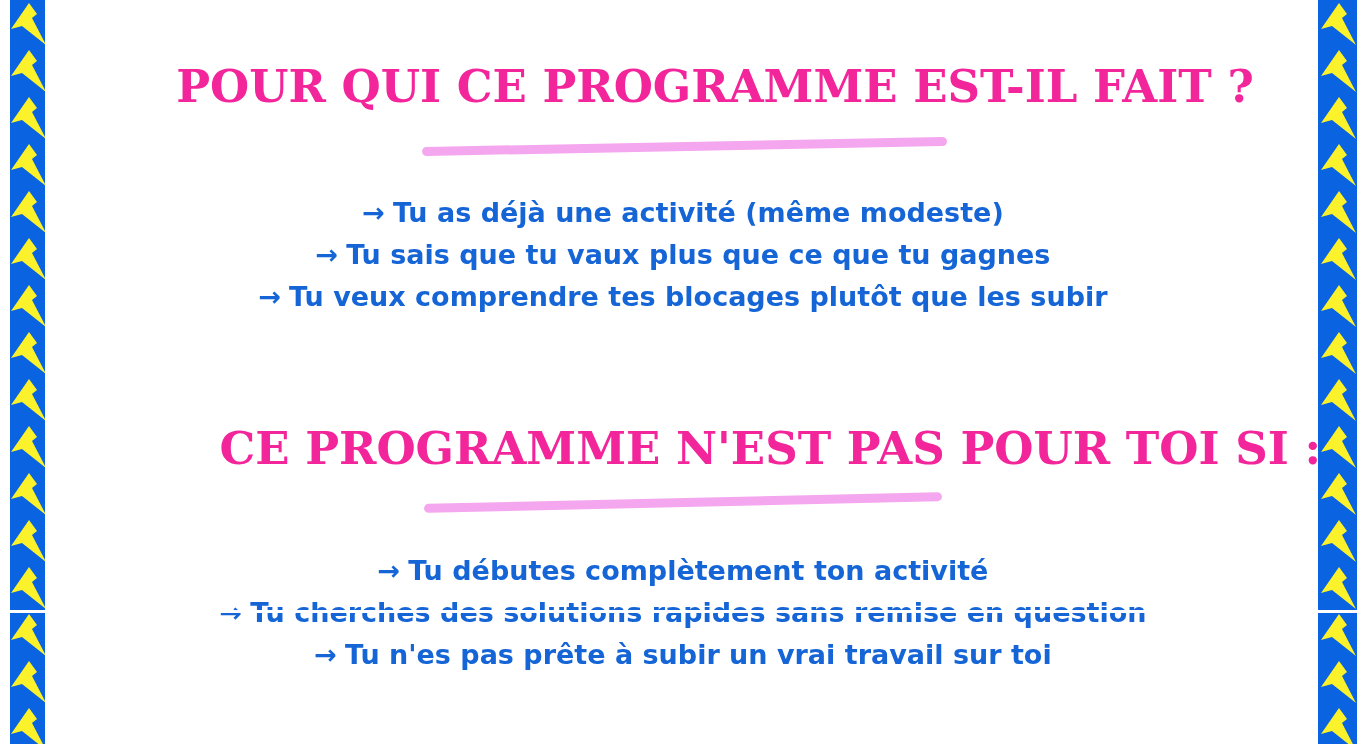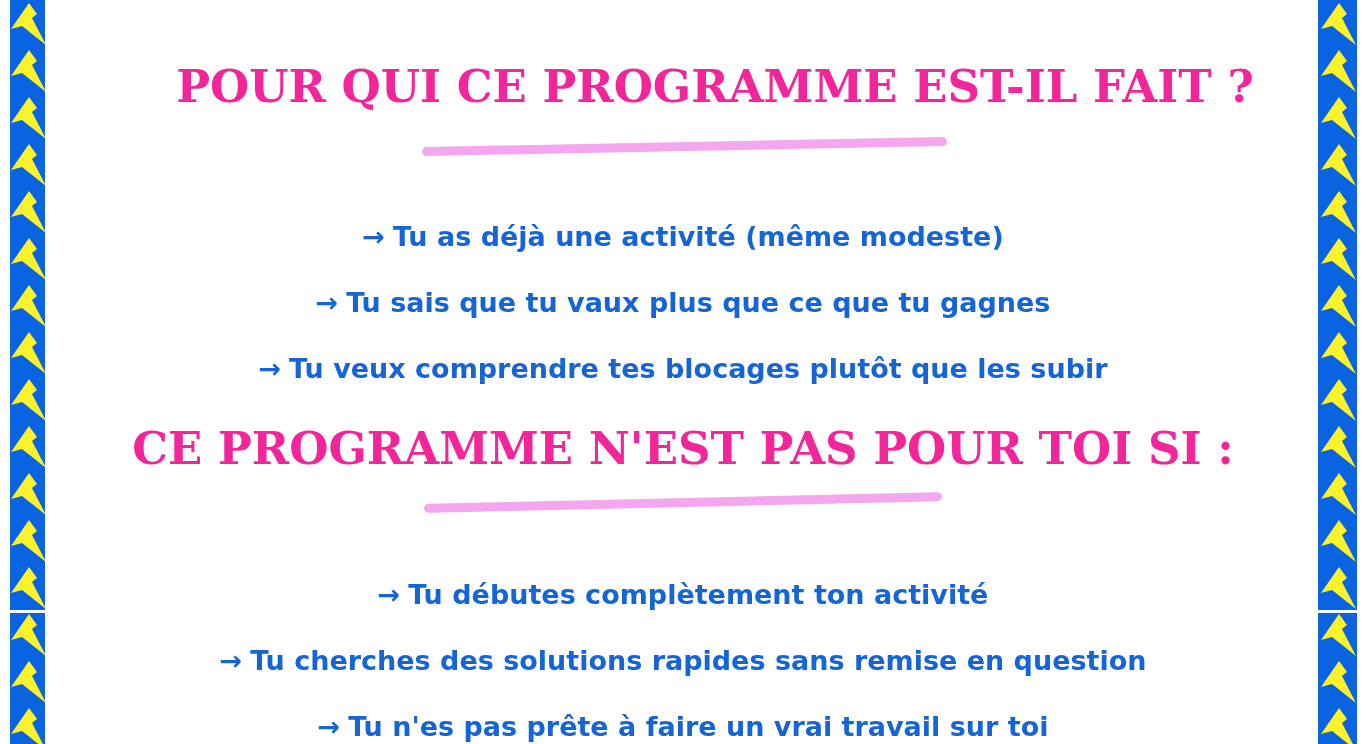--- a/index.html
+++ b/index.html
@@ -37,35 +37,35 @@
   .content{position:absolute;left:45px;top:0;width:1276px;height:744px;text-align:center;}
   .heading{
     position:absolute;left:0;width:100%;margin:0;
     font-family:"DejaVu Serif","Liberation Serif",serif;
     font-weight:bold;font-size:45px;line-height:1.1;
     color:var(--pink);
     letter-spacing:0px;
     white-space:nowrap;
   }
   .heading-1{top:62px;margin-left:32px;}
-  .heading-2{top:424px;}
+  .heading-2{top:424px;text-align:right;}
   .swoosh{
     position:absolute;height:9px;border-radius:6px;
     background:var(--swoosh-pink);
   }
   .swoosh-1{left:377px;top:142px;width:525px;transform:rotate(-1.1deg);}
   .swoosh-2{left:379px;top:498px;width:518px;transform:rotate(-1.3deg);}
   .bullets{
     position:absolute;left:0;width:100%;
     font-weight:bold;font-size:27px;line-height:42px;
     color:var(--blue);
   }
   .bullets-1{top:192px;}
   .bullets-2{top:550px;}
-  .bullet-line{white-space:nowrap;margin-top:24px;}
+  .bullet-line{white-space:nowrap;}
   .arrow{margin-right:8px;}
 </style>
 </head>
 <body>
 
 <div class="canvas">
 
   <div class="stripe stripe-left" id="stripe-left">
       <svg viewBox="0 0 36 44" width="36" height="44">
         <polygon points="19,1 1,27 12,24 36,43 22,16 27,12" fill="#fbf22b"></polygon>
@@ -191,18 +191,18 @@
     <div class="swoosh swoosh-2"></div>
 
     <div class="bullets bullets-2">
       <div class="bullet-line">
         <span class="arrow">→</span><span>Tu débutes complètement ton activité</span>
       </div>
       <div class="bullet-line">
         <span class="arrow">→</span><span>Tu cherches des solutions rapides sans remise en question</span>
       </div>
       <div class="bullet-line">
-        <span class="arrow">→</span><span>Tu n'es pas prête à faire un vrai travail sur toi</span>
+        <span class="arrow">→</span><span>Tu n'es pas prête à subir un vrai travail sur toi</span>
       </div>
     </div>
 
   </div>
 </div>
 
 </body></html>

